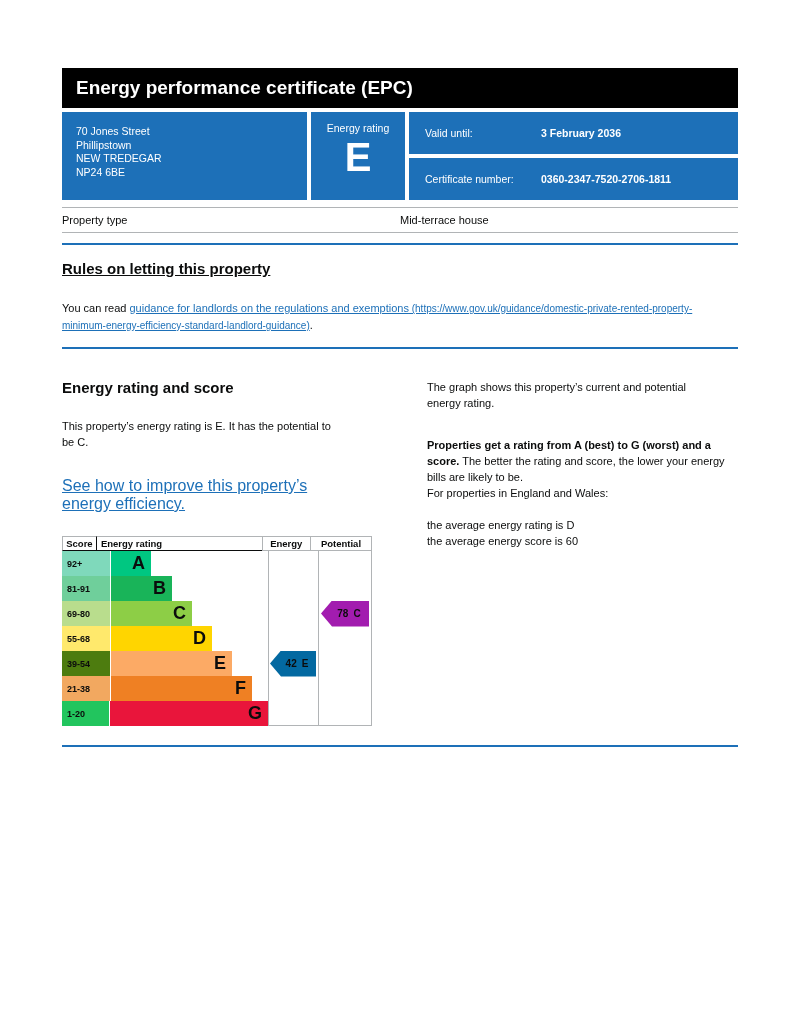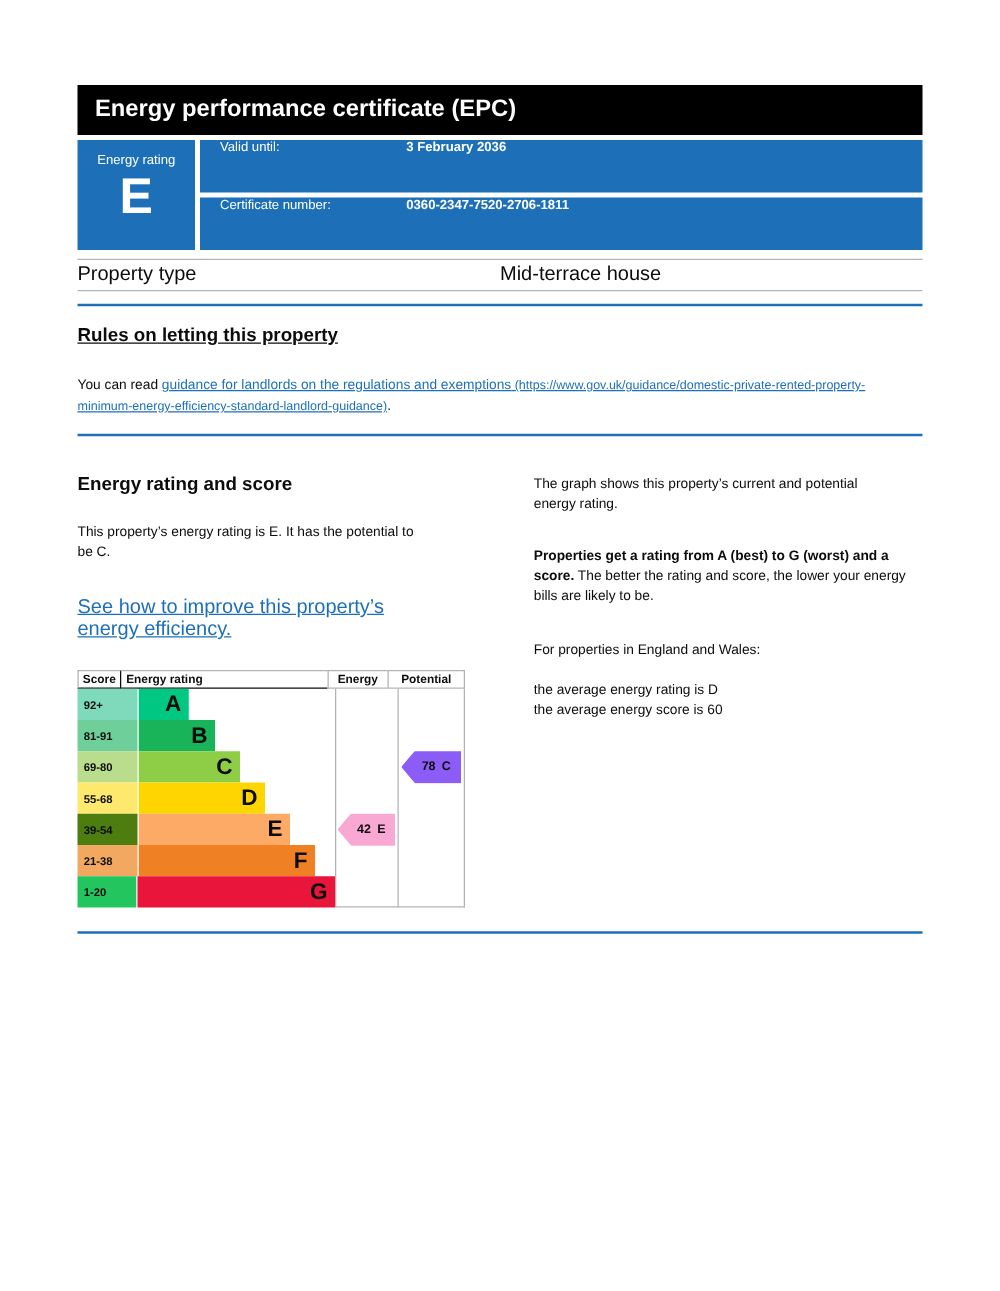--- a/index.html
+++ b/index.html
@@ -21,29 +21,29 @@
   }
 
   
   .banner { display: flex; gap: 4px; margin-top: 4px; height: 88px; }
   .blue-box { background: #1d70b8; color: #ffffff; }
   .address-box { width: 245px; padding: 13px 8px 0 14px; font-size: 10.5px; line-height: 1.3; }
   .rating-box { width: 94px; text-align: center; padding-top: 10px; }
   .rating-box .rating-label { font-size: 10.5px; }
   .rating-box .rating-letter { font-size: 40px; font-weight: 700; line-height: 1.1; margin-top: 1px; }
   .validity-col { flex: 1; display: flex; flex-direction: column; gap: 4px; }
-  .validity-row { flex: 1; display: flex; align-items: flex-start; padding-left: 16px; font-size: 10.5px; gap: 33px; }
+  .validity-row { flex: 1; display: flex; align-items: center; padding-left: 16px; font-size: 10.5px; }
   .validity-row .v-label { width: 116px; }
   .validity-row .v-value { font-weight: 700; }
 
   
   .summary { margin-top: 7px; }
   .summary-row {
     display: flex; height: 26px; align-items: center;
-    font-size: 16px; border-bottom: 1px solid #b1b4b6;
+    font-size: 11px; border-bottom: 1px solid #b1b4b6;
   }
   .summary-row:first-child { border-top: 1px solid #b1b4b6; }
   .summary-row .s-label { width: 338px; }
 
   hr.blue-rule { border: none; border-top: 2px solid #1d70b8; }
   .rule-1 { margin-top: 10px; }
   .rule-2 { margin-top: 13px; }
   .rule-3 { margin-top: 19px; }
 
   h2 { font-size: 15px; font-weight: 700; line-height: 18px; }
@@ -57,21 +57,21 @@
   .link-url { font-size: 10px; }
 
   
   .two-col { display: flex; margin-top: 30px; }
   .col-left { width: 310px; }
   .col-right { width: 311px; margin-left: 55px; }
   .left-p1 { margin-top: 21px; max-width: 280px; }
   .left-link { margin-top: 27px; max-width: 280px; display: inline-block; }
   .right-p1 { max-width: 262px; }
   .right-p2 { margin-top: 26px; max-width: 309px; }
-  .right-p3 { margin-top: 27px; }
+  .right-p3 { }
   .right-p4 { margin-top: 16px; }
   .bold { font-weight: 700; }
 
   
   .epc-chart { margin-top: 23px; width: 310px; font-size: 9.5px; }
   .chart-header { display: flex; height: 15px; font-weight: 700; }
   .chart-header > div { border-top: 1px solid #b1b4b6; display: flex; align-items: center; }
   .h-score  { width: 36px; justify-content: center; border-left: 1px solid #b1b4b6;
               border-right: 1px solid #0b0c0c; border-bottom: 1px solid #0b0c0c; }
   .h-rating { width: 170px; padding-left: 4px; border-bottom: 1px solid #0b0c0c; }
@@ -104,20 +104,26 @@
   .potential-arrow { width: 48px; left: 259px; }
 </style>
 </head>
 <body>
 
 <div class="page">
 
   <div class="black-bar">Energy performance certificate (EPC)</div>
 
   <div class="banner">
+    <div class="blue-box address-box">
+      <div>70 Jones Street</div>
+      <div>Phillipstown</div>
+      <div>NEW TREDEGAR</div>
+      <div>NP24 6BE</div>
+    </div>
     <div class="blue-box rating-box">
       <div class="rating-label">Energy rating</div>
       <div class="rating-letter">E</div>
     </div>
     <div class="validity-col">
       <div class="blue-box validity-row">
         <span class="v-label">Valid until:</span>
         <span class="v-value">3 February 2036</span>
       </div>
       <div class="blue-box validity-row">
@@ -180,25 +186,25 @@
                 <div class="band-score" style="background: rgb(242, 168, 96);">21-38</div>
                 <div class="band-bar" style="background: rgb(239, 128, 35); width: 141px;">F</div>
               </div>
               <div class="band-row">
                 <div class="band-score" style="background: #22c55e;">1-20</div>
                 <div class="band-bar" style="background: rgb(233, 21, 59); width: 163px;">G</div>
               </div>
             </div>
           <div class="cp-col current-col"></div>
           <div class="cp-col potential-col"></div>
-          <div class="rating-arrow current-arrow" style="background: #f9a8d4; top: 99.5px;">
+          <div class="rating-arrow current-arrow" style="background: #0369a1; top: 99.5px;">
             <span>42</span>
             <span>E</span>
           </div>
-          <div class="rating-arrow potential-arrow" style="background: #8b5cf6; top: 49.5px;">
+          <div class="rating-arrow potential-arrow" style="background: #a21caf; top: 49.5px;">
             <span>78</span>
             <span>C</span>
           </div>
         </div>
       </div>
     </div>
 
     <div class="col-right">
       <p class="right-p1">The graph shows this property’s current and potential energy rating.</p>
       <p class="right-p2"><span class="bold">Properties get a rating from A (best) to G (worst) and a score.</span><span> The better the rating and score, the lower your energy bills are likely to be.</span></p>

